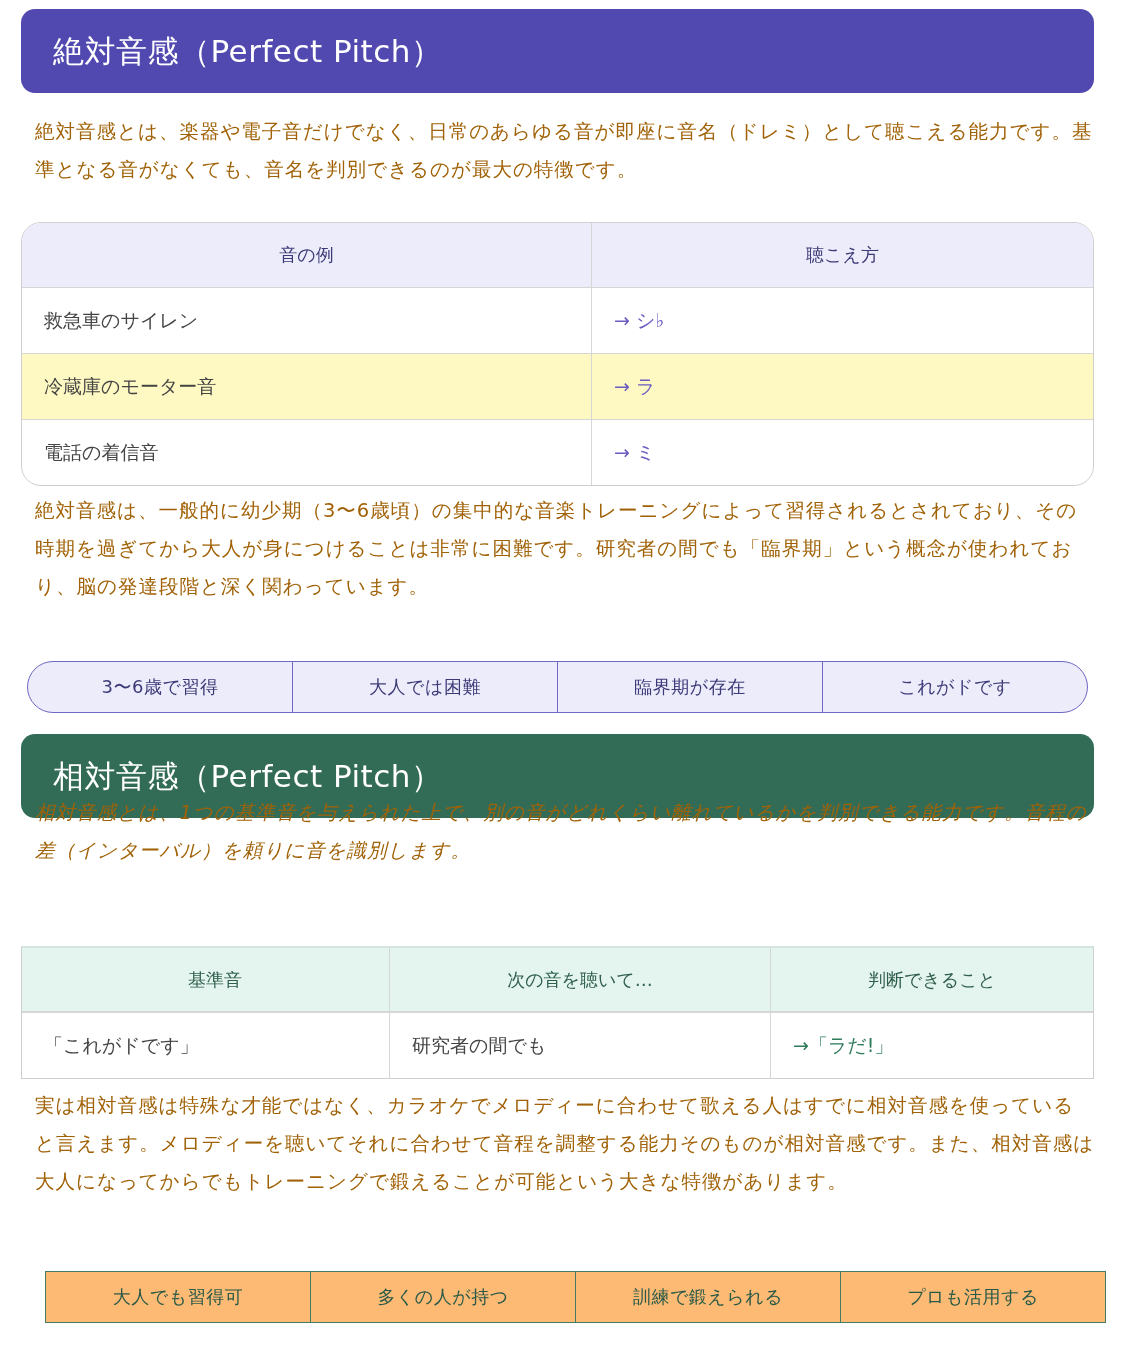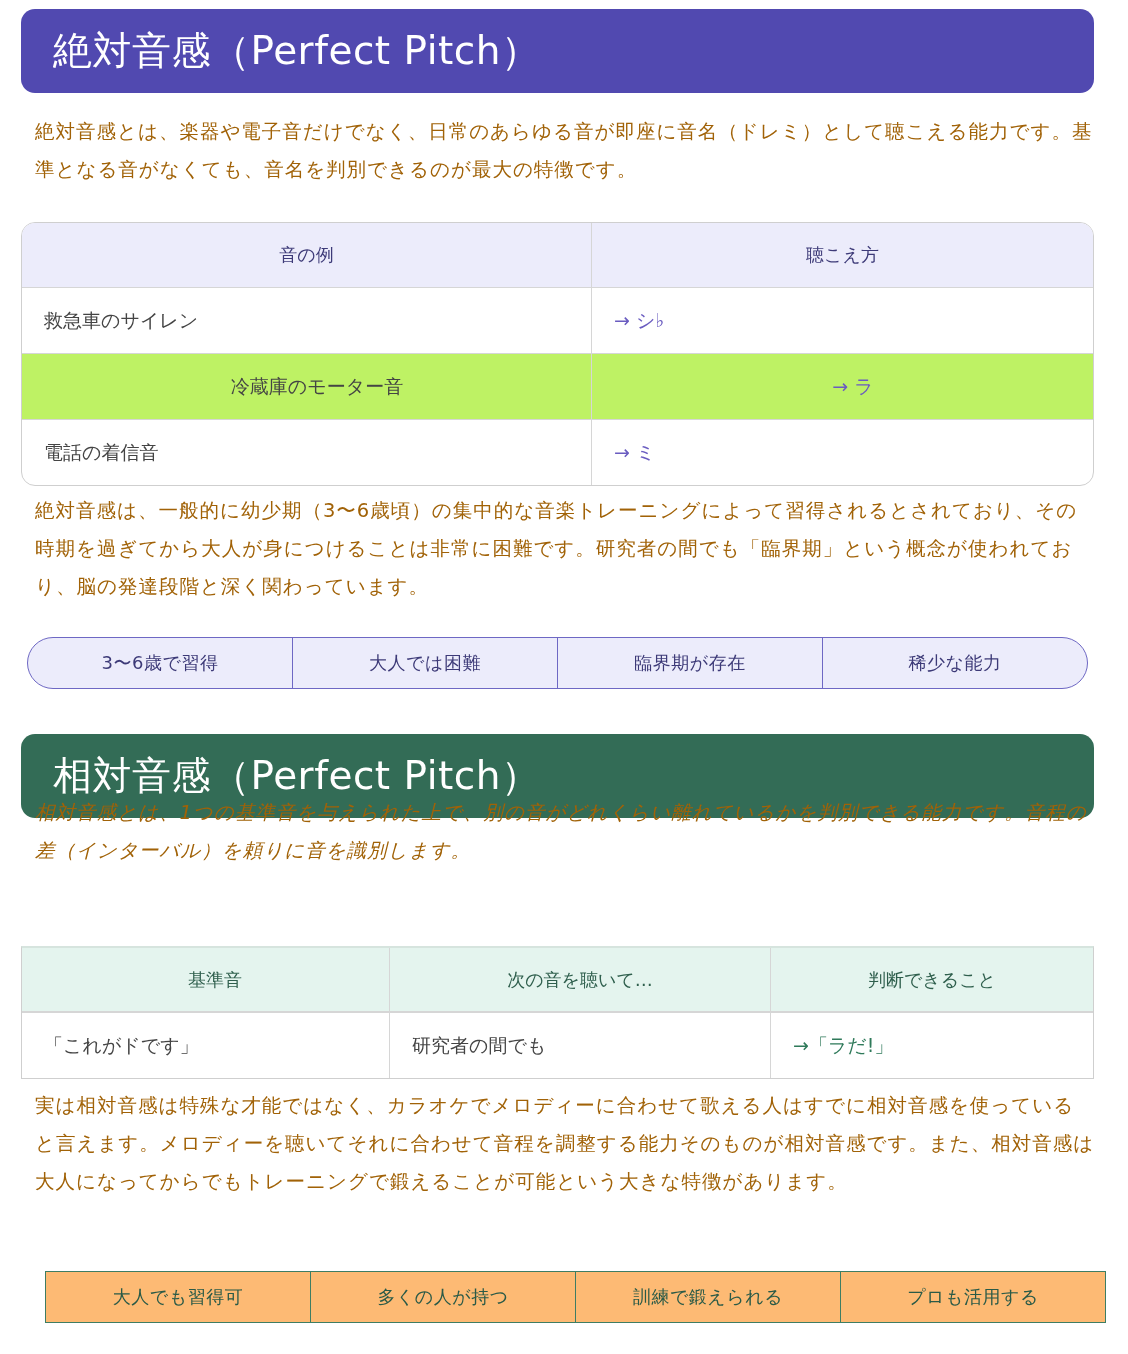--- a/index.html
+++ b/index.html
@@ -5,51 +5,51 @@
   html, body { margin: 0; padding: 0; background: #ffffff; }
   body {
     width: 1128px; height: 1354px; overflow: hidden;
     font-family: "DejaVu Sans", "Liberation Sans", sans-serif;
     color: #444444;
     position: relative;
   }
   .heading {
     position: absolute; left: 21px; width: 1073px; height: 84px;
     border-radius: 14px; color: #ffffff;
-    font-size: 39px; line-height: 84px; padding-left: 32px; box-sizing: border-box;
+    font-size: 31px; line-height: 84px; padding-left: 32px; box-sizing: border-box;
     letter-spacing: 0.5px;
   }
   .h1 { top: 9px; background: #5149b0; }
   .h2 { top: 734px; background: #336c56; }
   .para {
     position: absolute; left: 35px; width: 1060px;
     font-size: 19.5px; line-height: 38px; color: #a16207;
     margin: 0; letter-spacing: 1px;
   }
   table { border-collapse: separate; border-spacing: 0; position: absolute; left: 21px; width: 1073px; }
-  .t1 { top: 222px; border: 1px solid #cfcfcf; border-radius: 14px; overflow: hidden; }
+  .t1 { top: 222px; border: 1px solid #cfcfcf; border-radius: 20px; overflow: hidden; }
   .t1 th { background: #ececfb; color: #3d3a78; font-weight: normal; font-size: 18px; height: 62px; }
   .t1 td { height: 63px; font-size: 19px; padding-left: 22px; border-top: 1px solid #d6d6d6; }
   .t1 th + th, .t1 td + td { border-left: 1px solid #d6d6d6; }
-  .t1 tr.alt td { background: #bef264; text-align: center; }
+  .t1 tr.alt td { background: #fef9c3; }
   .t1 .note { color: #6a5cc0; }
   .t2 { top: 946px; border: 1px solid #cfcfcf; border-top: 2px solid #d6e4de; }
   .t2 th { background: #e4f4ee; color: #2f5f4d; font-weight: normal; font-size: 18px; height: 61px; }
   .t2 td { height: 63px; font-size: 19px; padding-left: 22px; border-top: 2px solid #d6d6d6; }
   .t2 th + th, .t2 td + td { border-left: 1px solid #d6d6d6; }
   .t2 .note { color: #2f7a5a; margin-top: 10px; }
   .tagbar {
     position: absolute; left: 27px; width: 1061px; height: 52px;
     display: flex; box-sizing: border-box;
   }
   .tagbar .tag {
     flex: 1; display: flex; align-items: center; justify-content: center;
     font-size: 18px; letter-spacing: 0.5px;
   }
-  .tb1 { top: 637px; border: 1.5px solid #6e68c4; border-radius: 26px; background: #ececfb; overflow: hidden; }
+  .tb1 { top: 661px; border: 1.5px solid #6e68c4; border-radius: 26px; background: #ececfb; overflow: hidden; }
   .tb1 .tag { color: #3d3a78; }
   .tb1 .tag + .tag { border-left: 1.5px solid #6e68c4; }
   .tb2 { top: 1271px; border: 1.5px solid #3e7d63; background: #fdba74; margin-left: 18px; }
   .tb2 .tag { color: #2a5a47; }
   .tb2 .tag + .tag { border-left: 1.5px solid #3e7d63; }
 </style>
 </head>
 <body>
 
 <div class="heading h1">絶対音感（Perfect Pitch）</div>
@@ -76,21 +76,21 @@
   </tr>
 </tbody>
   </table>
 
 <p class="para" style="top:492px;">絶対音感は、一般的に幼少期（3〜6歳頃）の集中的な音楽トレーニングによって習得されるとされており、その時期を過ぎてから大人が身につけることは非常に困難です。研究者の間でも「臨界期」という概念が使われており、脳の発達段階と深く関わっています。</p>
 
 <div class="tagbar tb1">
   <div class="tag">3〜6歳で習得</div>
   <div class="tag">大人では困難</div>
   <div class="tag">臨界期が存在</div>
-  <div class="tag">稀少な能力</div>
+  <div class="tag">これがドです</div>
 </div>
 
 <div class="heading h2">相対音感（Perfect Pitch）</div>
 
 <p class="para" style="top:794px;font-style:italic;">相対音感とは、1つの基準音を与えられた上で、別の音がどれくらい離れているかを判別できる能力です。音程の差（インターバル）を頼りに音を識別します。</p>
 
 <table class="t2">
   <tbody>
       <tr>
     <th style="width:346px;padding-left:20px;">基準音</th>

